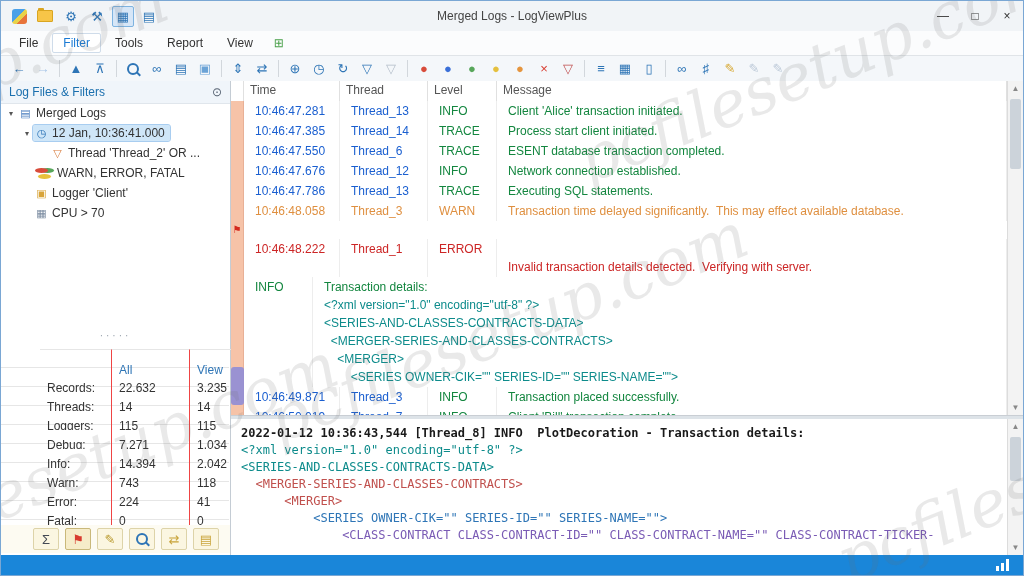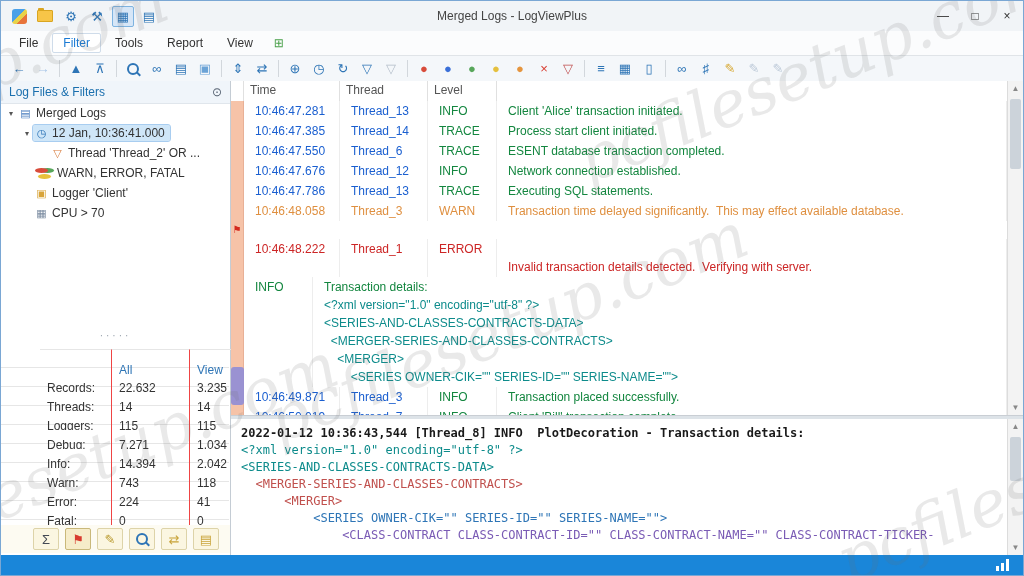--- a/index.html
+++ b/index.html
@@ -390,20 +390,21 @@
         </span>
       </div>
   </div>
 
   <div class="logtable">
     <div class="lt-header">
         <div class="c-gutter"></div>
         <div class="hcell c0">Time</div>
         <div class="hcell c1">Thread</div>
         <div class="hcell c2">Level</div>
+        <div class="hcell c3">Message</div>
       </div>
     <div class="lt-body">
         <div class="lrow info">
           <div class="c-gutter"></div>
           <div class="cell c0 c0c">10:46:47.281</div>
           <div class="cell c1 c1c">Thread_13</div>
           <div class="cell c2 c2c">INFO</div>
           <div class="cell c3 msg"><div class="mline">Client 'Alice' transaction initiated.</div></div>
         </div>
         <div class="lrow trace">

